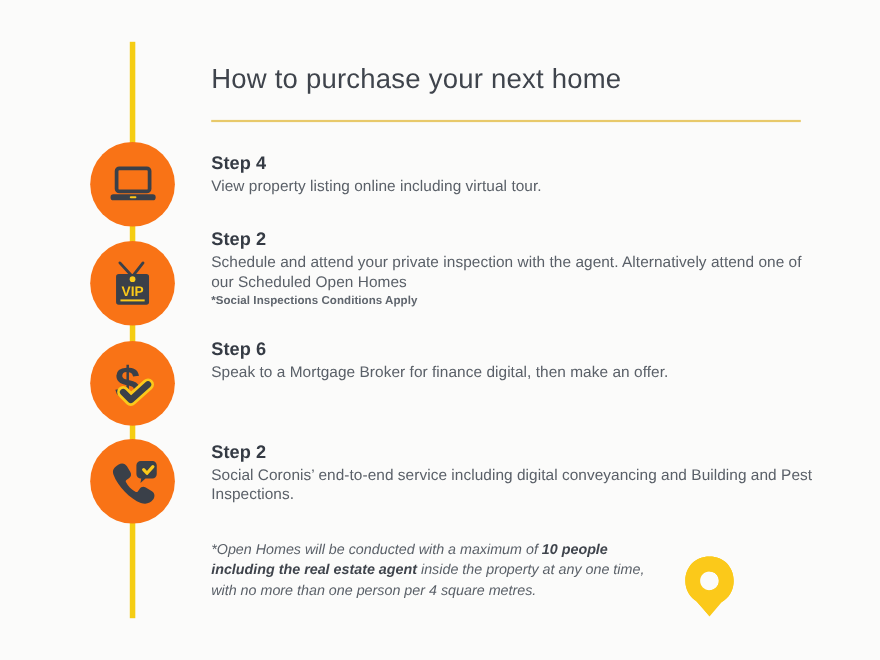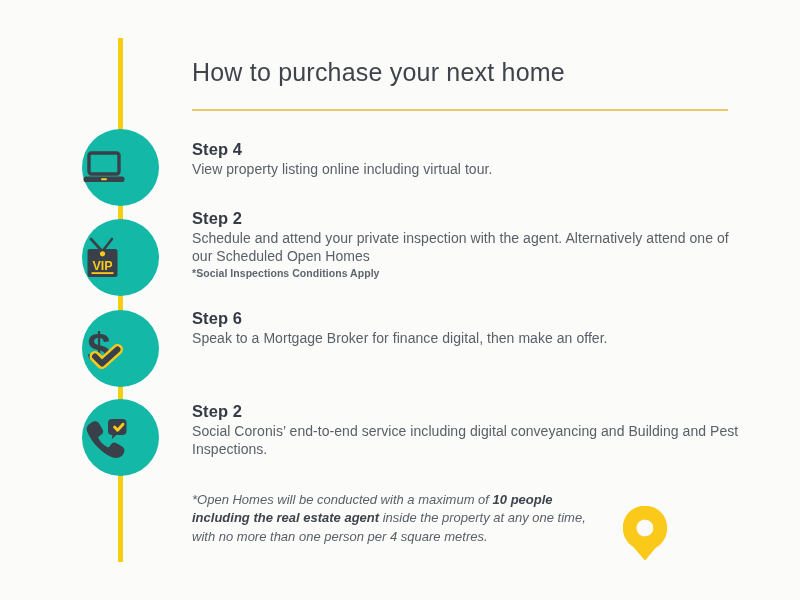--- a/index.html
+++ b/index.html
@@ -26,25 +26,25 @@
     z-index: 1;
   }
 
   
   .step-bullet {
     position: absolute;
     left: 82px;
     width: 77px;
     height: 77px;
     border-radius: 50%;
-    background: #14b8a6;
+    background: #f97316;
     z-index: 2;
     display: flex;
     align-items: center;
-    justify-content: flex-start;
+    justify-content: center;
   }
   .step-bullet svg { display: block; }
 
   #bullet-1 { top: 129px; }
   #bullet-2 { top: 219px; }
   #bullet-3 { top: 310px; }
   #bullet-4 { top: 399px; }
 
   
   #page-title {

